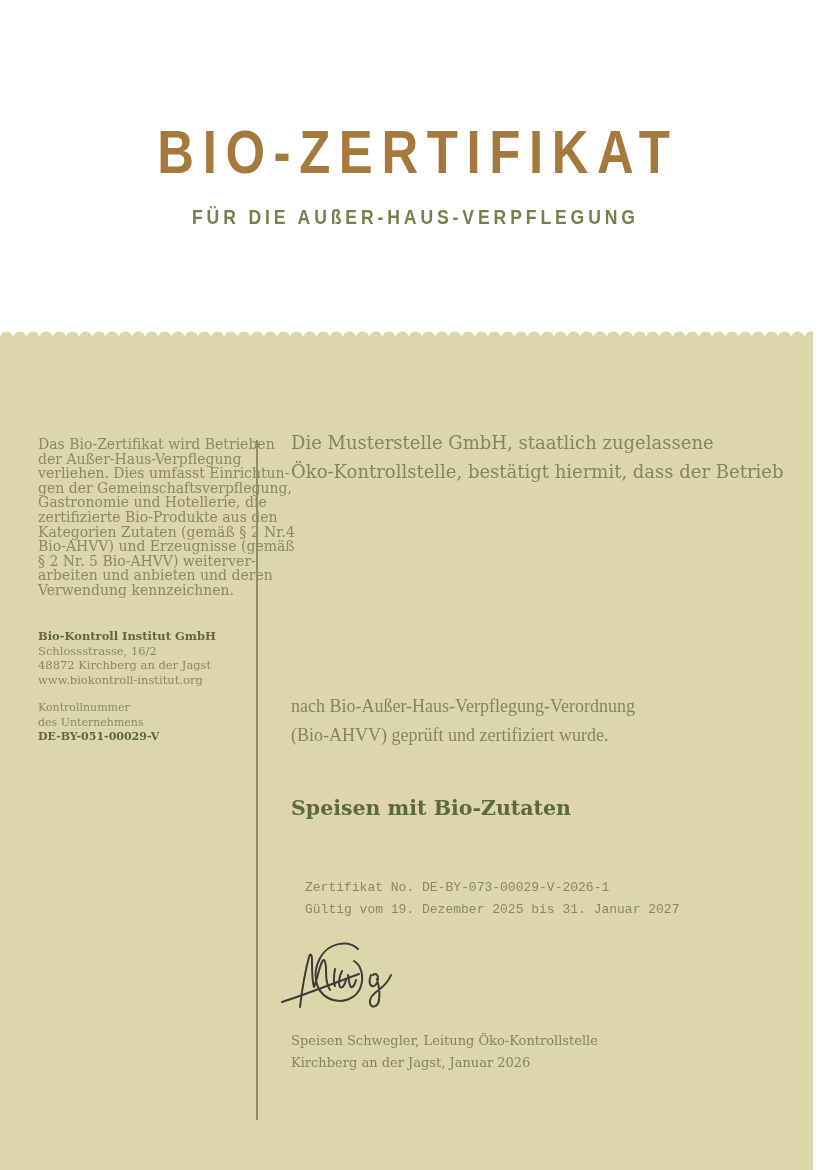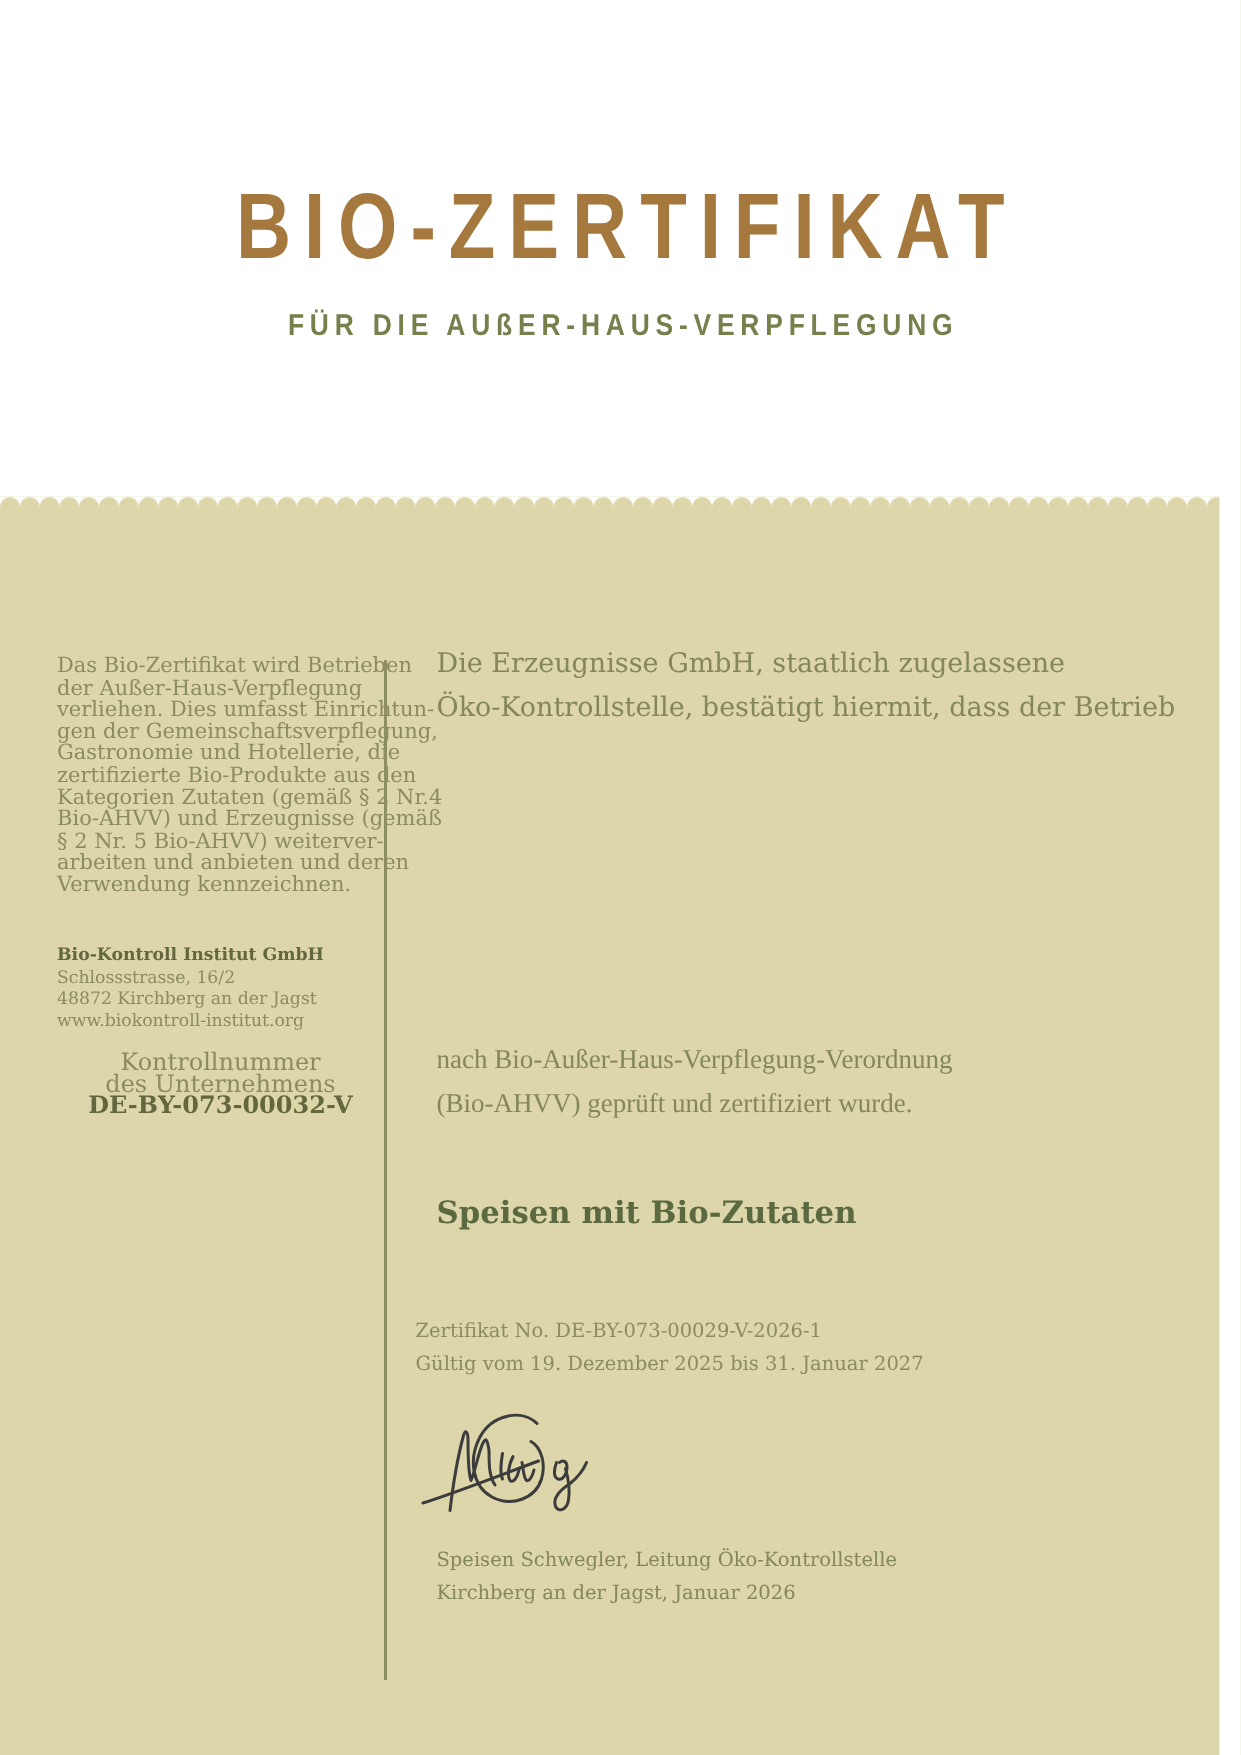--- a/index.html
+++ b/index.html
@@ -66,23 +66,22 @@
   .sidebar-institute {
     position: absolute;
     left: 38px; top: 629px; width: 218px;
     font-size: 11.5px; line-height: 14.6px;
     color: #8a8b5f;
   }
   .sidebar-institute .org-name { font-weight: bold; color: #63673e; }
   .sidebar-control {
     position: absolute;
     left: 38px; top: 701px; width: 218px;
-    font-size: 16px; line-height: 14.6px;
-    color: #8a8b5f;
-    text-align: center;
+    font-size: 11px; line-height: 14.6px;
+    color: #8a8b5f;
   }
   .sidebar-control .control-number { font-weight: bold; color: #63673e; }
   .v-divider {
     position: absolute;
     left: 256px; top: 440px;
     width: 1.5px; height: 680px;
     background: #8d8e62;
   }
   .intro-text {
     position: absolute;
@@ -106,23 +105,24 @@
   }
   .scope-heading {
     position: absolute;
     left: 291px; top: 794px; width: 520px;
     font-size: 20.5px; line-height: 29px;
     font-weight: bold;
     color: #5b6940;
   }
   .cert-meta {
     position: absolute;
-    left: 277px; top: 877px; width: 520px;
+    left: 305px; top: 877px; width: 520px;
     font-size: 13px; line-height: 22px;
     color: #8a8b5f;
+    font-family: Liberation Mono, monospace;
   }
   .signature-wrap {
     position: absolute;
     left: 276px; top: 934px;
     width: 142px; height: 82px;
   }
   .signature-wrap svg { display: block; width: 142px; height: 82px; }
   .signer-block {
     position: absolute;
     left: 291px; top: 1030px; width: 520px;
@@ -157,26 +157,26 @@
   <div class="sidebar-institute">
     <div class="org-name">Bio-Kontroll Institut GmbH</div>
     <div class="pre">Schlossstrasse, 16/2
 48872 Kirchberg an der Jagst
 www.biokontroll-institut.org</div>
   </div>
 
   <div class="sidebar-control">
     <div class="pre">Kontrollnummer
 des Unternehmens</div>
-    <div class="control-number">DE-BY-073-00032-V</div>
+    <div class="control-number">DE-BY-051-00029-V</div>
   </div>
 
   <div class="v-divider"></div>
 
-  <div class="intro-text pre">Die Erzeugnisse GmbH, staatlich zugelassene
+  <div class="intro-text pre">Die Musterstelle GmbH, staatlich zugelassene
 Öko-Kontrollstelle, bestätigt hiermit, dass der Betrieb</div>
 
 
   <div class="statement-text pre">nach Bio-Außer-Haus-Verpflegung-Verordnung
 (Bio-AHVV) geprüft und zertifiziert wurde.</div>
 
   <div class="scope-heading">Speisen mit Bio-Zutaten</div>
 
   <div class="cert-meta">
     <div>Zertifikat No. DE-BY-073-00029-V-2026-1</div>

